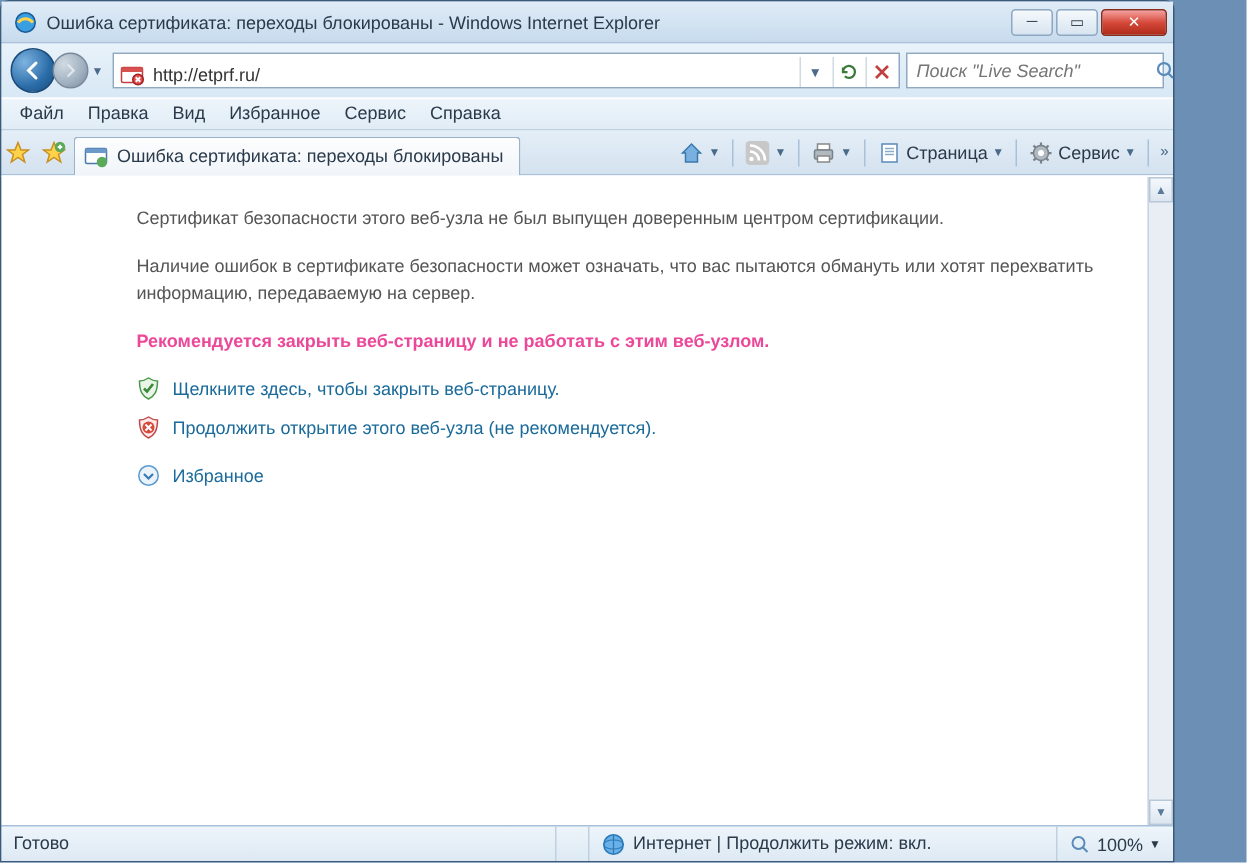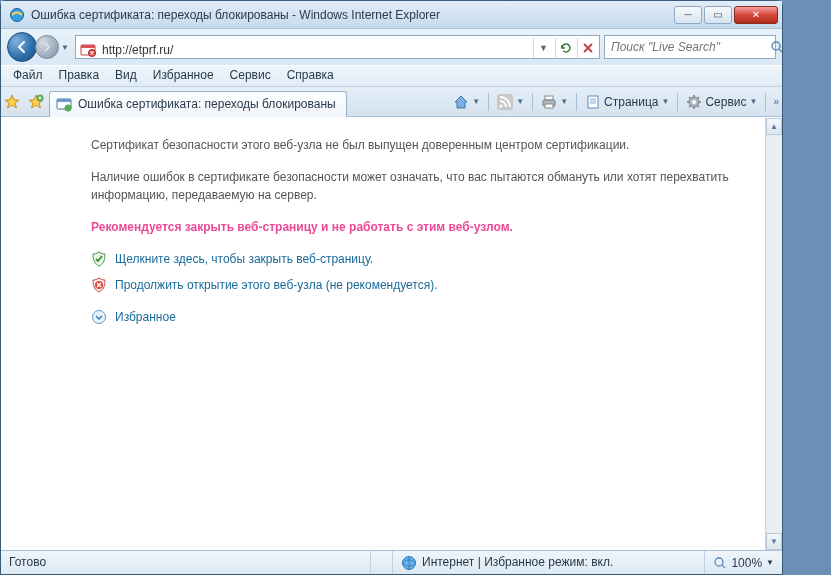--- a/index.html
+++ b/index.html
@@ -360,21 +360,21 @@
     </div>
     <div class="sect" style="width:22px;justify-content:center"></div>
     <div class="sect flex">
       <span>
         <svg width="16" height="16" viewBox="0 0 16 16">
             <circle cx="8" cy="8" r="6.5" fill="#6ab0e8" stroke="#2a7ab8"></circle>
             <ellipse cx="8" cy="8" rx="6.5" ry="3" fill="none" stroke="#2a7ab8" stroke-width="0.8"></ellipse>
             <line x1="8" y1="1.5" x2="8" y2="14.5" stroke="#2a7ab8" stroke-width="0.8"></line>
           </svg>
       </span>
-      <span>Интернет | Избранное режим: вкл.</span>
+      <span>Интернет | Продолжить режим: вкл.</span>
     </div>
     <div class="zoom">
       <span>
         <svg width="14" height="14" viewBox="0 0 14 14">
             <circle cx="6" cy="6" r="4" stroke="#5a8aba" stroke-width="1.3" fill="none"></circle>
             <line x1="9" y1="9" x2="12" y2="12" stroke="#5a8aba" stroke-width="1.3"></line>
           </svg>
       </span>
       <span>100%</span>
       <span class="dd" style="font-size:8px">▼</span>

